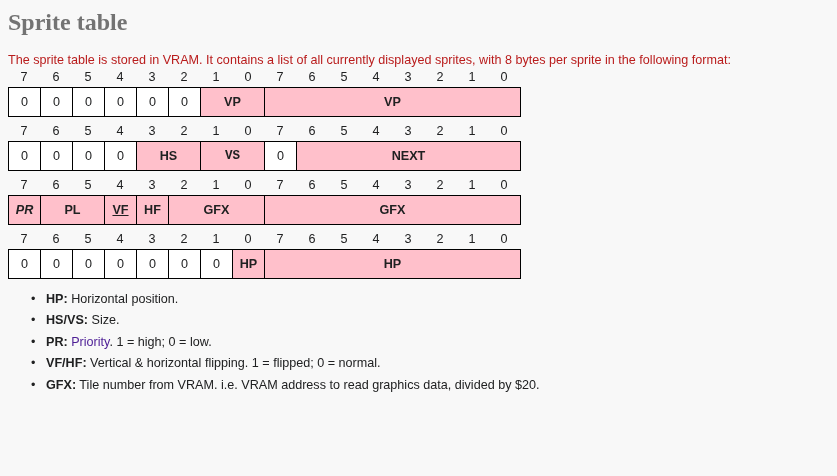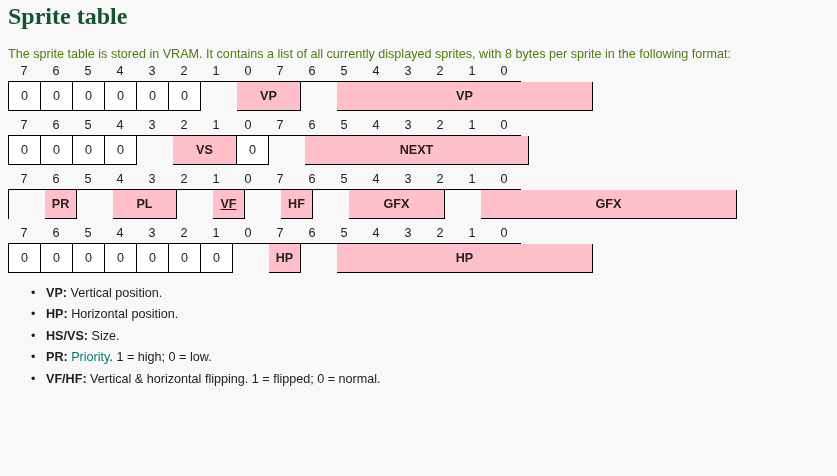--- a/index.html
+++ b/index.html
@@ -20,31 +20,31 @@
     width: 837px;
     height: 476px;
     background: #f8f8f8;
     box-sizing: border-box;
     padding: 0 8px;
   }
   h1.page-title {
     font-family: "Liberation Serif", serif;
     font-size: 24px;
     font-weight: bold;
-    color: #14532d;
+    color: #737373;
     margin: 0;
-    padding: 1px 0 0 0;
+    padding: 7px 0 0 0;
     line-height: 30px;
     letter-spacing: 0px;
   }
   p.intro {
     font-size: 12.6px;
     line-height: 16px;
     margin: 15px 0 0 0;
-    color: #4d7c0f;
+    color: #b91c1c;
   }
 
   
   .bittable {
     width: 513px;
     margin: 0;
     padding: 0;
   }
   .bitheader {
     display: flex;
@@ -79,21 +79,20 @@
     overflow: hidden;
     white-space: nowrap;
   }
   .bitcell.zero {
     background: #ffffff;
     font-weight: normal;
   }
   .bitcell.field {
     background: #ffc0cb;
     font-weight: bold;
-    margin-left: 36px;
   }
   .tbl-gap { height: 5px; }
 
   
   ul.notes {
     margin: 10px 0 0 0;
     padding: 0 0 0 0;
     list-style: none;
   }
   ul.notes li {
@@ -105,21 +104,21 @@
   }
   ul.notes li::before {
     content: "\2022";
     position: absolute;
     left: 23px;
     top: 0;
     color: #202122;
     font-size: 12.6px;
   }
   ul.notes li b { font-weight: bold; }
-  a.wikilink { color: #0f766e; text-decoration: none; }
+  a.wikilink { color: #4c1d95; text-decoration: none; }
 </style>
 </head>
 <body>
 
 <div class="page">
 
   <h1 class="page-title">Sprite table</h1>
 
   <p class="intro">The sprite table is stored in VRAM. It contains a list of all currently displayed sprites, with 8 bytes per sprite in the following format:</p>
 
@@ -172,21 +171,22 @@
           <span class="bh">3</span>
           <span class="bh">2</span>
           <span class="bh">1</span>
           <span class="bh">0</span>
         </div>
         <div class="bitrow">
           <div class="bitcell zero" style="flex: 0 0 32px; width: 32px;">0</div>
           <div class="bitcell zero" style="flex: 0 0 32px; width: 32px;">0</div>
           <div class="bitcell zero" style="flex: 0 0 32px; width: 32px;">0</div>
           <div class="bitcell zero" style="flex: 0 0 32px; width: 32px;">0</div>
-          <div class="bitcell field" style="flex: 0 0 64px; width: 64px;">VS</div>
+          <div class="bitcell field" style="flex: 0 0 64px; width: 64px;">HS</div>
+          <div class="bitcell field" style="flex: 0 0 64px; width: 64px; font-family: Liberation Mono, monospace;">VS</div>
           <div class="bitcell zero" style="flex: 0 0 32px; width: 32px;">0</div>
           <div class="bitcell field" style="flex: 0 0 224px; width: 224px;">NEXT</div>
         </div>
       </div>
       <div class="tbl-gap"></div>
       <div class="bittable">
         <div class="bitheader">
           <span class="bh">7</span>
           <span class="bh">6</span>
           <span class="bh">5</span>
@@ -198,21 +198,21 @@
           <span class="bh">7</span>
           <span class="bh">6</span>
           <span class="bh">5</span>
           <span class="bh">4</span>
           <span class="bh">3</span>
           <span class="bh">2</span>
           <span class="bh">1</span>
           <span class="bh">0</span>
         </div>
         <div class="bitrow">
-          <div class="bitcell field" style="flex: 0 0 32px; width: 32px;">PR</div>
+          <div class="bitcell field" style="flex: 0 0 32px; width: 32px; font-style: italic;">PR</div>
           <div class="bitcell field" style="flex: 0 0 64px; width: 64px;">PL</div>
           <div class="bitcell field" style="flex: 0 0 32px; width: 32px; text-decoration: underline;">VF</div>
           <div class="bitcell field" style="flex: 0 0 32px; width: 32px;">HF</div>
           <div class="bitcell field" style="flex: 0 0 96px; width: 96px;">GFX</div>
           <div class="bitcell field" style="flex: 0 0 256px; width: 256px;">GFX</div>
         </div>
       </div>
       <div class="tbl-gap"></div>
       <div class="bittable">
         <div class="bitheader">
@@ -241,20 +241,20 @@
           <div class="bitcell zero" style="flex: 0 0 32px; width: 32px;">0</div>
           <div class="bitcell zero" style="flex: 0 0 32px; width: 32px;">0</div>
           <div class="bitcell zero" style="flex: 0 0 32px; width: 32px;">0</div>
           <div class="bitcell field" style="flex: 0 0 32px; width: 32px;">HP</div>
           <div class="bitcell field" style="flex: 0 0 256px; width: 256px;">HP</div>
         </div>
       </div>
     </div>
 
   <ul class="notes" id="notes-list">
-      <li><b>VP:</b> Vertical position.</li>
       <li><b>HP:</b> Horizontal position.</li>
       <li><b>HS/VS:</b> Size.</li>
       <li><b>PR:</b> <a class="wikilink" href="#">Priority</a>. 1 = high; 0 = low.</li>
       <li><b>VF/HF:</b> Vertical &amp; horizontal flipping. 1 = flipped; 0 = normal.</li>
+      <li><b>GFX:</b> Tile number from VRAM. i.e. VRAM address to read graphics data, divided by $20.</li>
     </ul>
 
 </div>
 
 </body></html>

